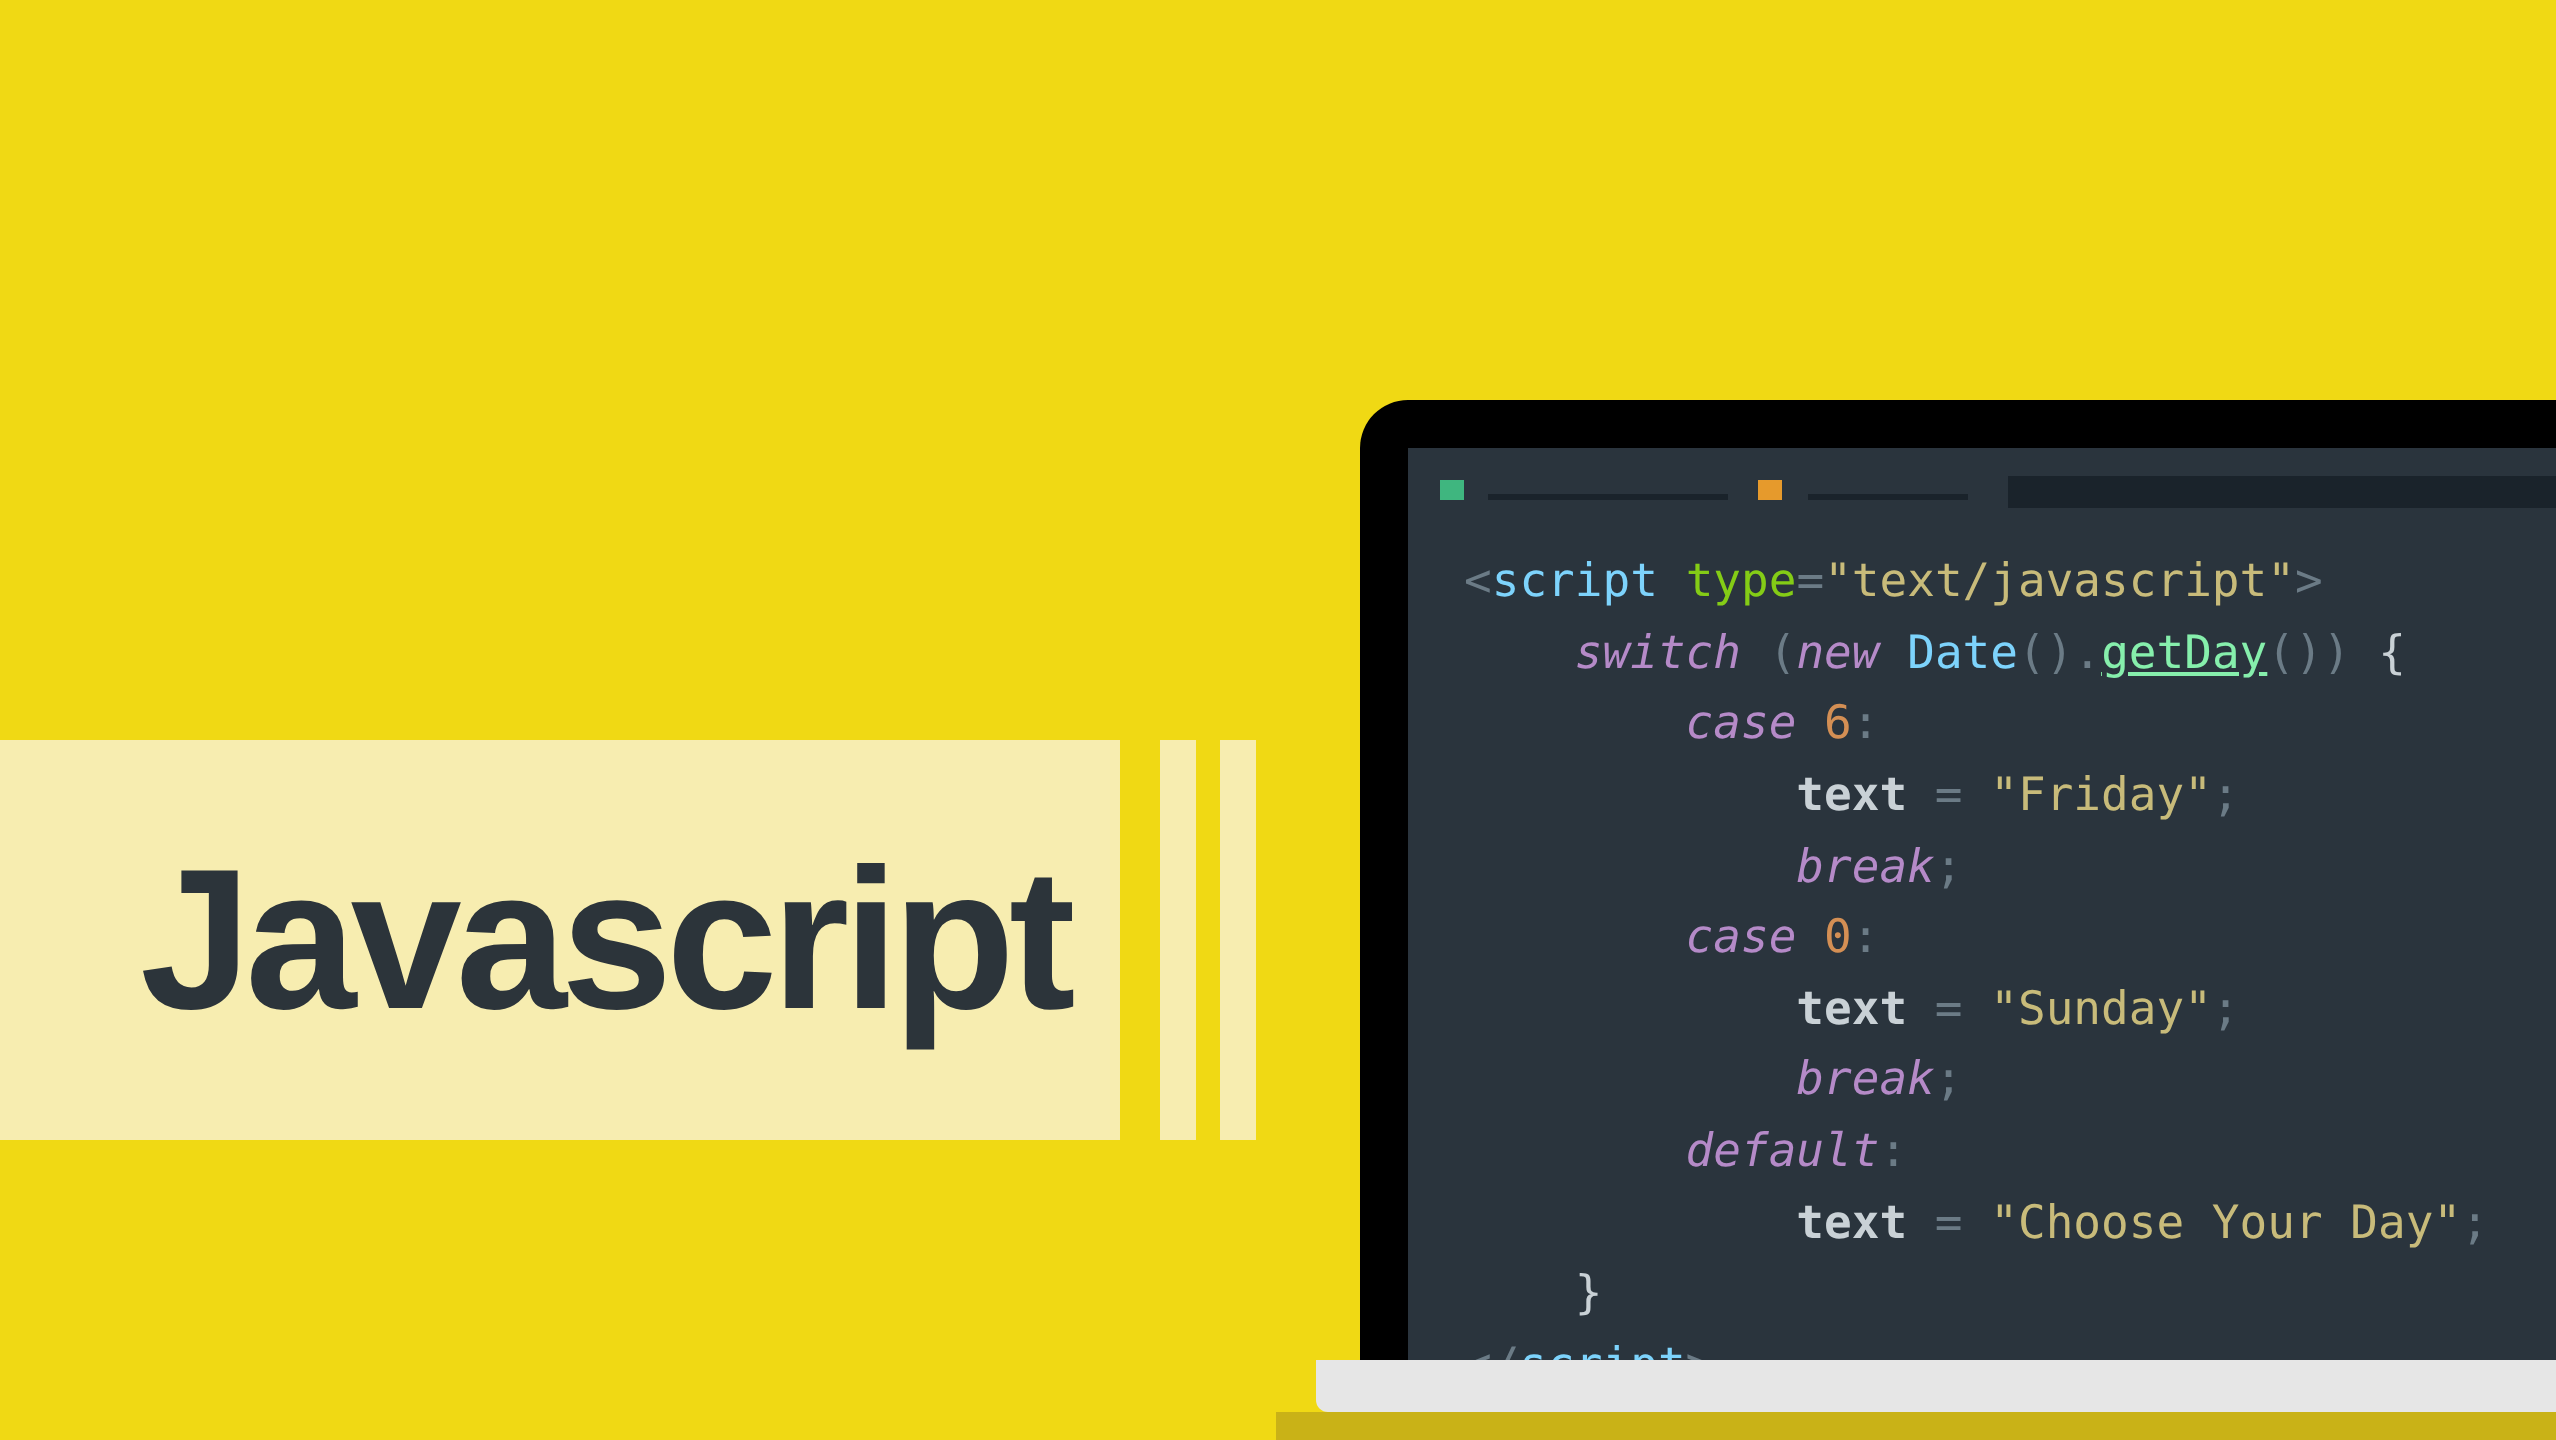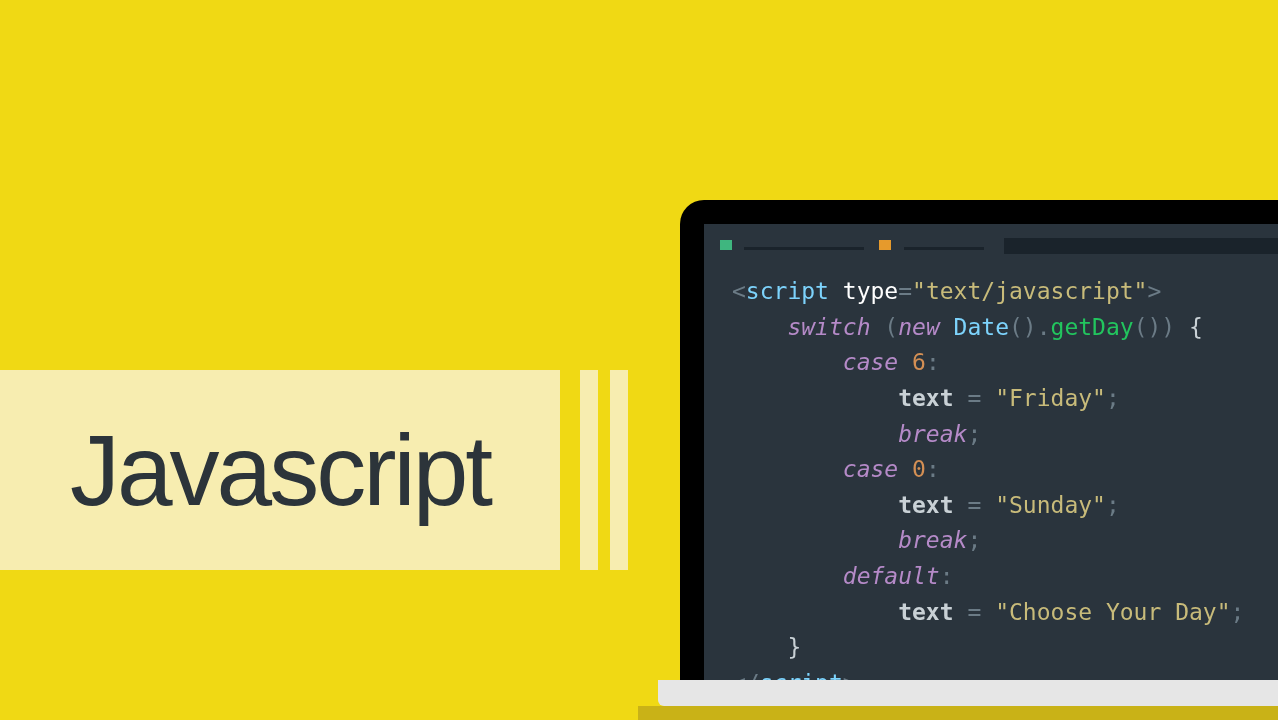--- a/index.html
+++ b/index.html
@@ -15,21 +15,21 @@
     top: 370px;
     width: 560px;
     height: 200px;
     background: #f7edb0;
     display: flex;
     align-items: center;
     padding-left: 70px;
   }
   .title-banner .title-text {
     font-size: 100px;
-    font-weight: 400;
+    font-weight: 700;
     color: #2c343a;
     letter-spacing: -3px;
   }
   .stripe {
     position: absolute;
     top: 370px;
     height: 200px;
     background: #f7edb0;
   }
   .stripe.s1 { left: 580px; width: 18px; }
@@ -83,28 +83,28 @@
     left: 28px;
     right: 0;
     font-family: Consolas, Menlo, monospace;
     font-size: 23px;
     line-height: 1.55;
     color: #c9d1d6;
     white-space: pre;
   }
   .punct  { color: #6b7b86; }
   .tag    { color: #7dd3fc; }
-  .attrn  { color: #ffffff; margin-top: 16px; }
+  .attrn  { color: #84cc16; margin-top: 16px; }
   .equal  { color: #6b7b86; }
   .string { color: #c8bb7a; }
   .kw     { color: #b58ac8; font-style: italic; }
   .ident  { color: #c9d1d6; font-weight: bold; }
   .cls    { color: #7dd3fc; }
   .dot    { color: #6b7b86; }
-  .fn     { color: #22c55e; }
+  .fn     { color: #86efac; text-decoration: underline; }
   .num    { color: #d48f54; }
   .brace  { color: #c9d1d6; }
   .semi   { color: #6b7b86; }
 
   .laptop-base {
     position: absolute;
     left: 0;
     right: 0;
     bottom: 14px;
     height: 26px;

